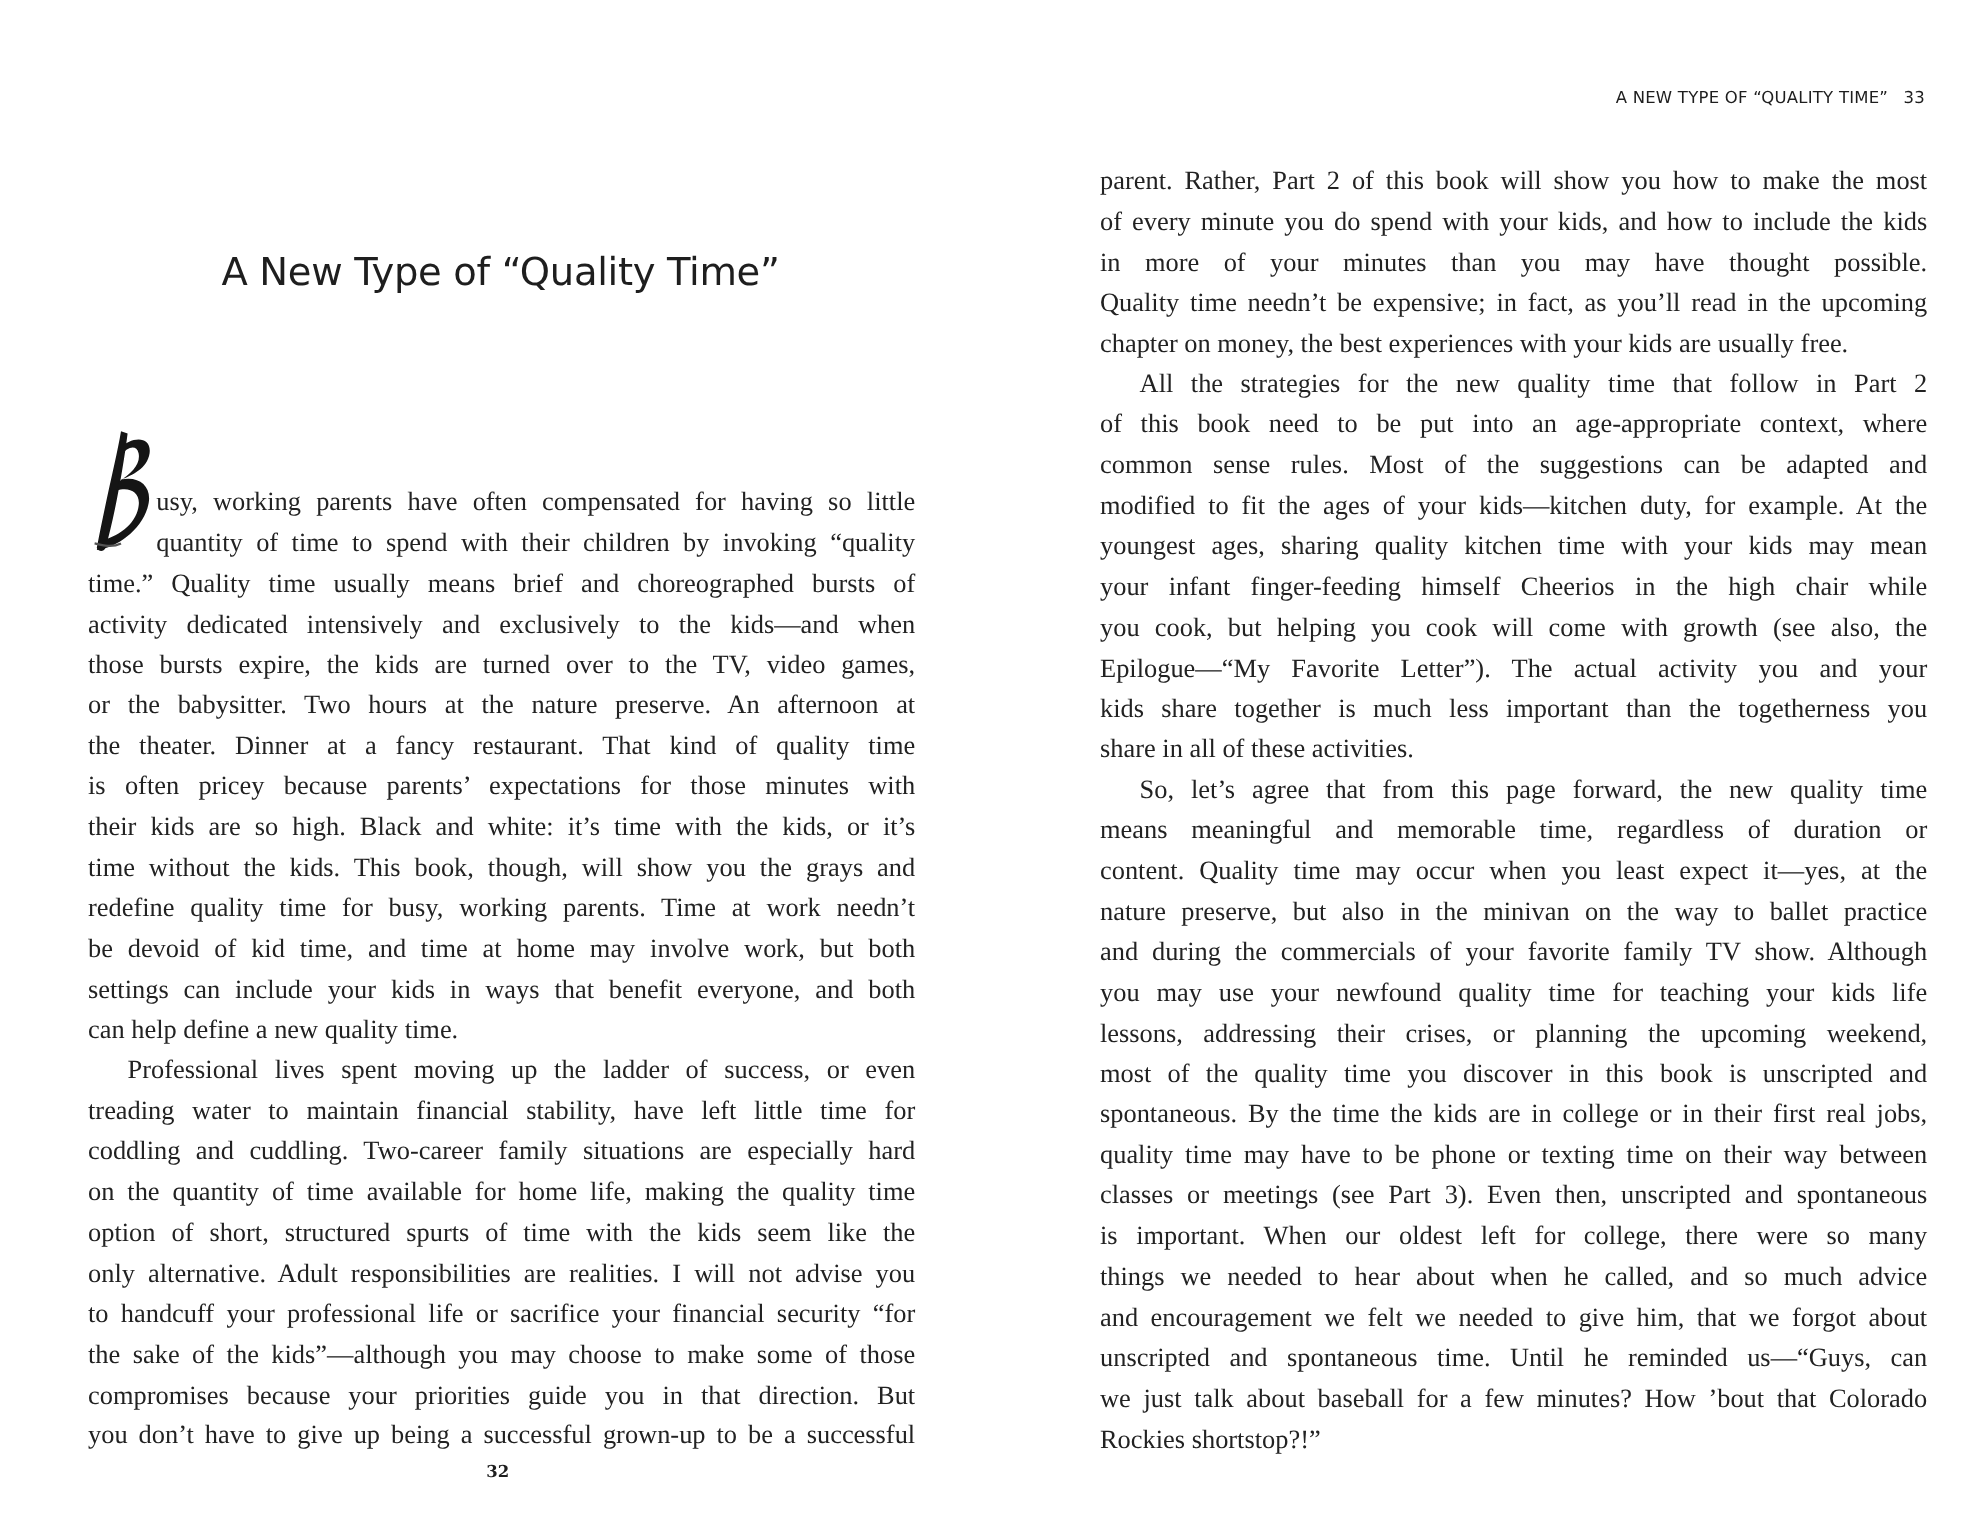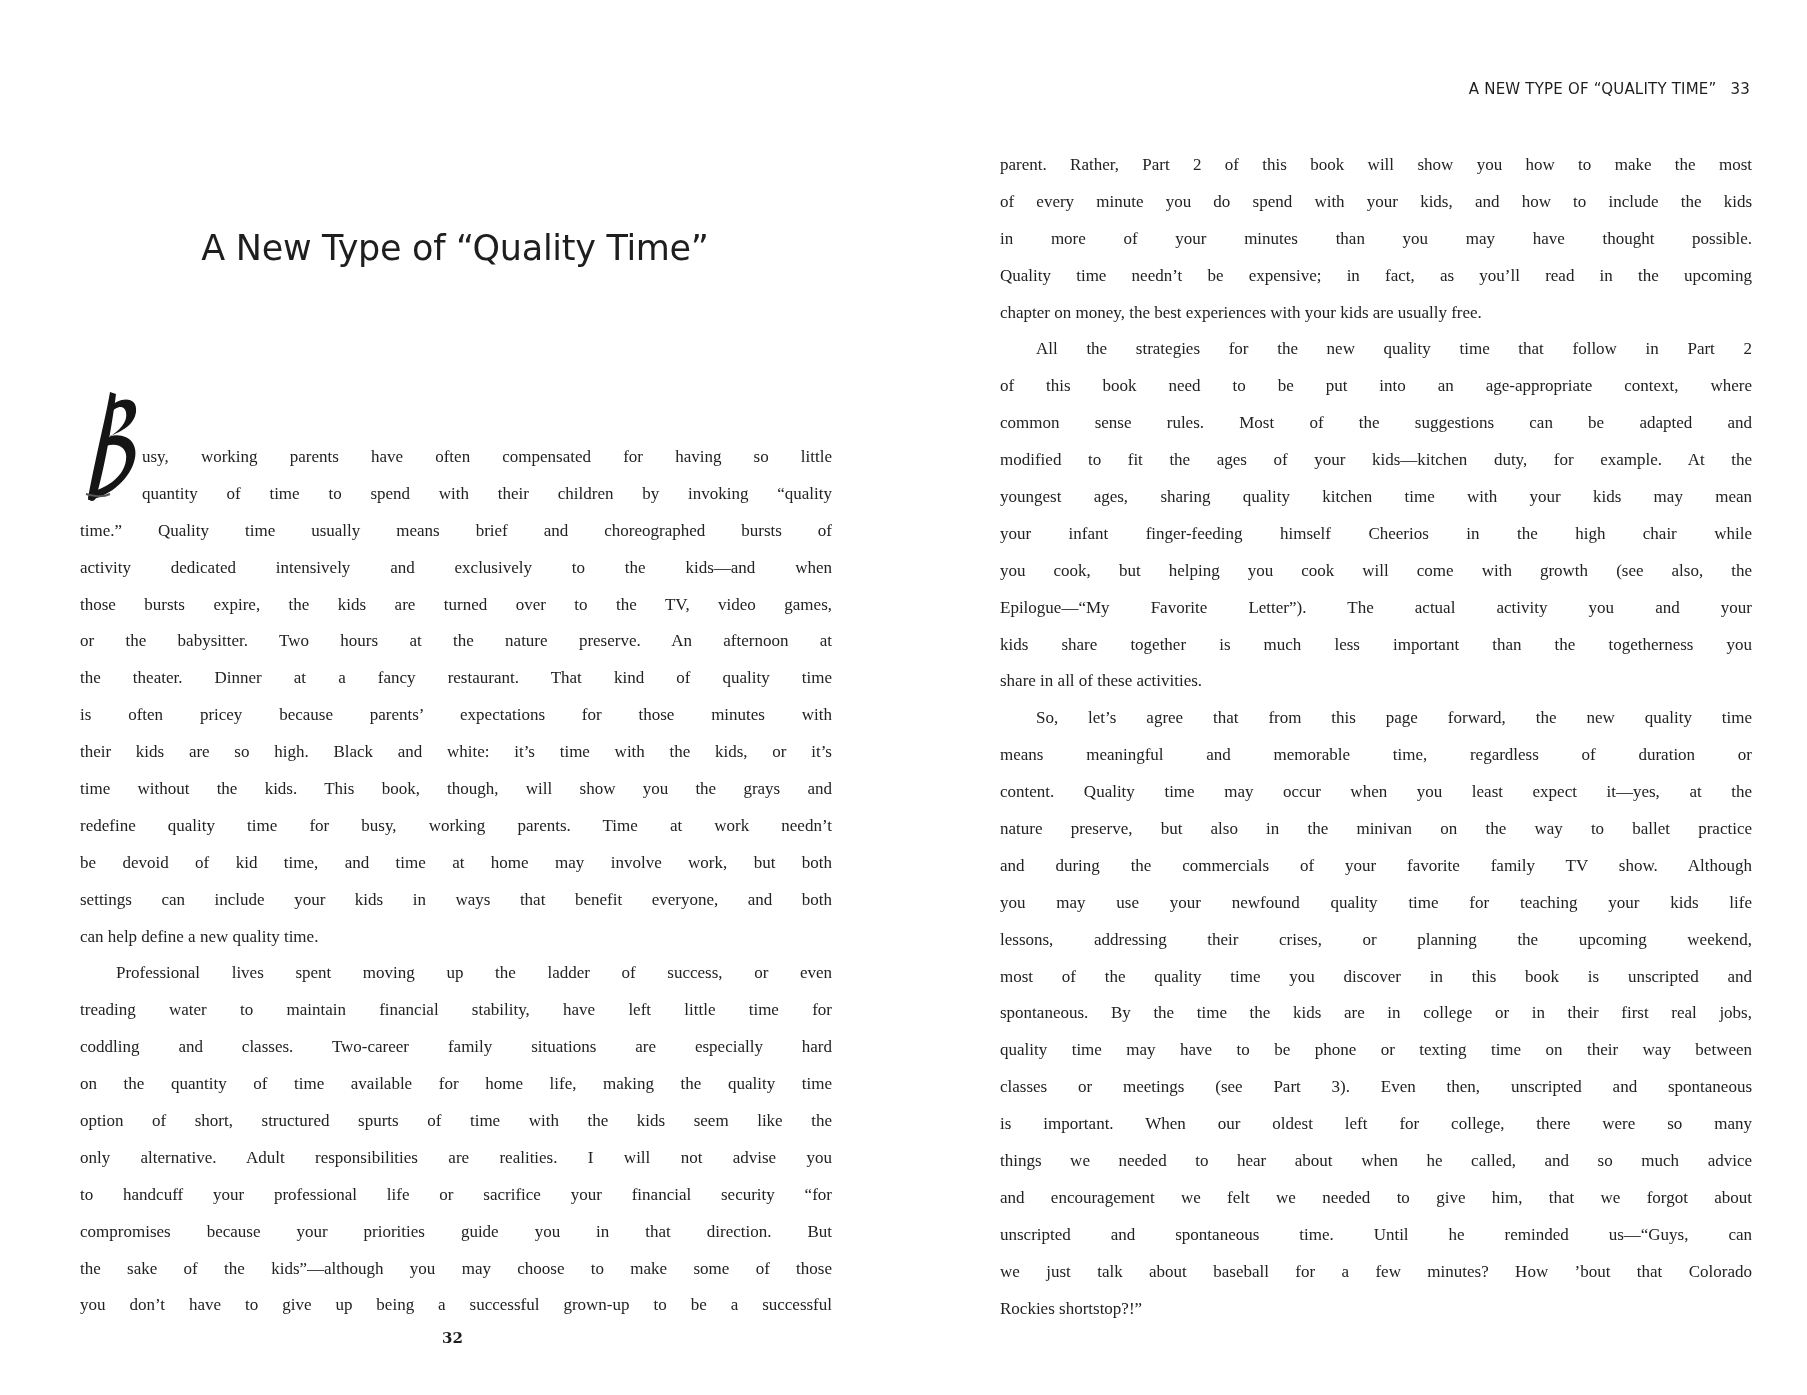--- a/index.html
+++ b/index.html
@@ -13,21 +13,21 @@
     white-space: nowrap;
   }
   .running-head .folio { font-weight: normal; margin-left: 14px; }
   .chapter-title {
     position: absolute; top: 228px; left: 80px; width: 750px; text-align: center;
     font-family: "DejaVu Sans", sans-serif; font-size: 35px; font-weight: normal; color: #1e1e1e;
     margin: 0; letter-spacing: -0.3px;
   }
   .body {
     position: absolute;
-    font-family: "Liberation Serif", serif; font-size: 17px; line-height: 36.9px; color: #222;
+    font-family: "Liberation Serif", serif; font-size: 24px; line-height: 36.9px; color: #222;
   }
   .left-body { top: 423px; left: 80px; width: 752px; margin-top: 16px; }
   .right-body { top: 147px; left: 97px; width: 752px; }
   .line { display: block; text-align: justify; text-align-last: justify; white-space: nowrap; height: 36.9px; }
   .line.last { text-align-last: left; }
   .line.indent { text-indent: 36px; }
   .line.dc { padding-left: 62px; }
   .dropcap {
     position: absolute; left: 80px; top: 386px; width: 62px; height: 120px;
   }
@@ -59,27 +59,27 @@
       <span class="line">the theater. Dinner at a fancy restaurant. That kind of quality time</span>
       <span class="line">is often pricey because parents’ expectations for those minutes with</span>
       <span class="line">their kids are so high. Black and white: it’s time with the kids, or it’s</span>
       <span class="line">time without the kids. This book, though, will show you the grays and</span>
       <span class="line">redefine quality time for busy, working parents. Time at work needn’t</span>
       <span class="line">be devoid of kid time, and time at home may involve work, but both</span>
       <span class="line">settings can include your kids in ways that benefit everyone, and both</span>
       <span class="line last">can help define a new quality time.</span>
       <span class="line indent">Professional lives spent moving up the ladder of success, or even</span>
       <span class="line">treading water to maintain financial stability, have left little time for</span>
-      <span class="line">coddling and classes. Two-career family situations are especially hard</span>
+      <span class="line">coddling and cuddling. Two-career family situations are especially hard</span>
       <span class="line">on the quantity of time available for home life, making the quality time</span>
       <span class="line">option of short, structured spurts of time with the kids seem like the</span>
       <span class="line">only alternative. Adult responsibilities are realities. I will not advise you</span>
       <span class="line">to handcuff your professional life or sacrifice your financial security “for</span>
+      <span class="line">the sake of the kids”—although you may choose to make some of those</span>
       <span class="line">compromises because your priorities guide you in that direction. But</span>
-      <span class="line">the sake of the kids”—although you may choose to make some of those</span>
       <span class="line">you don’t have to give up being a successful grown-up to be a successful</span>
     </div>
 
   <div class="folio-bottom">
     <span>32</span>
   </div>
 </div>
 
 <div class="page page-right">
   <div class="running-head">

